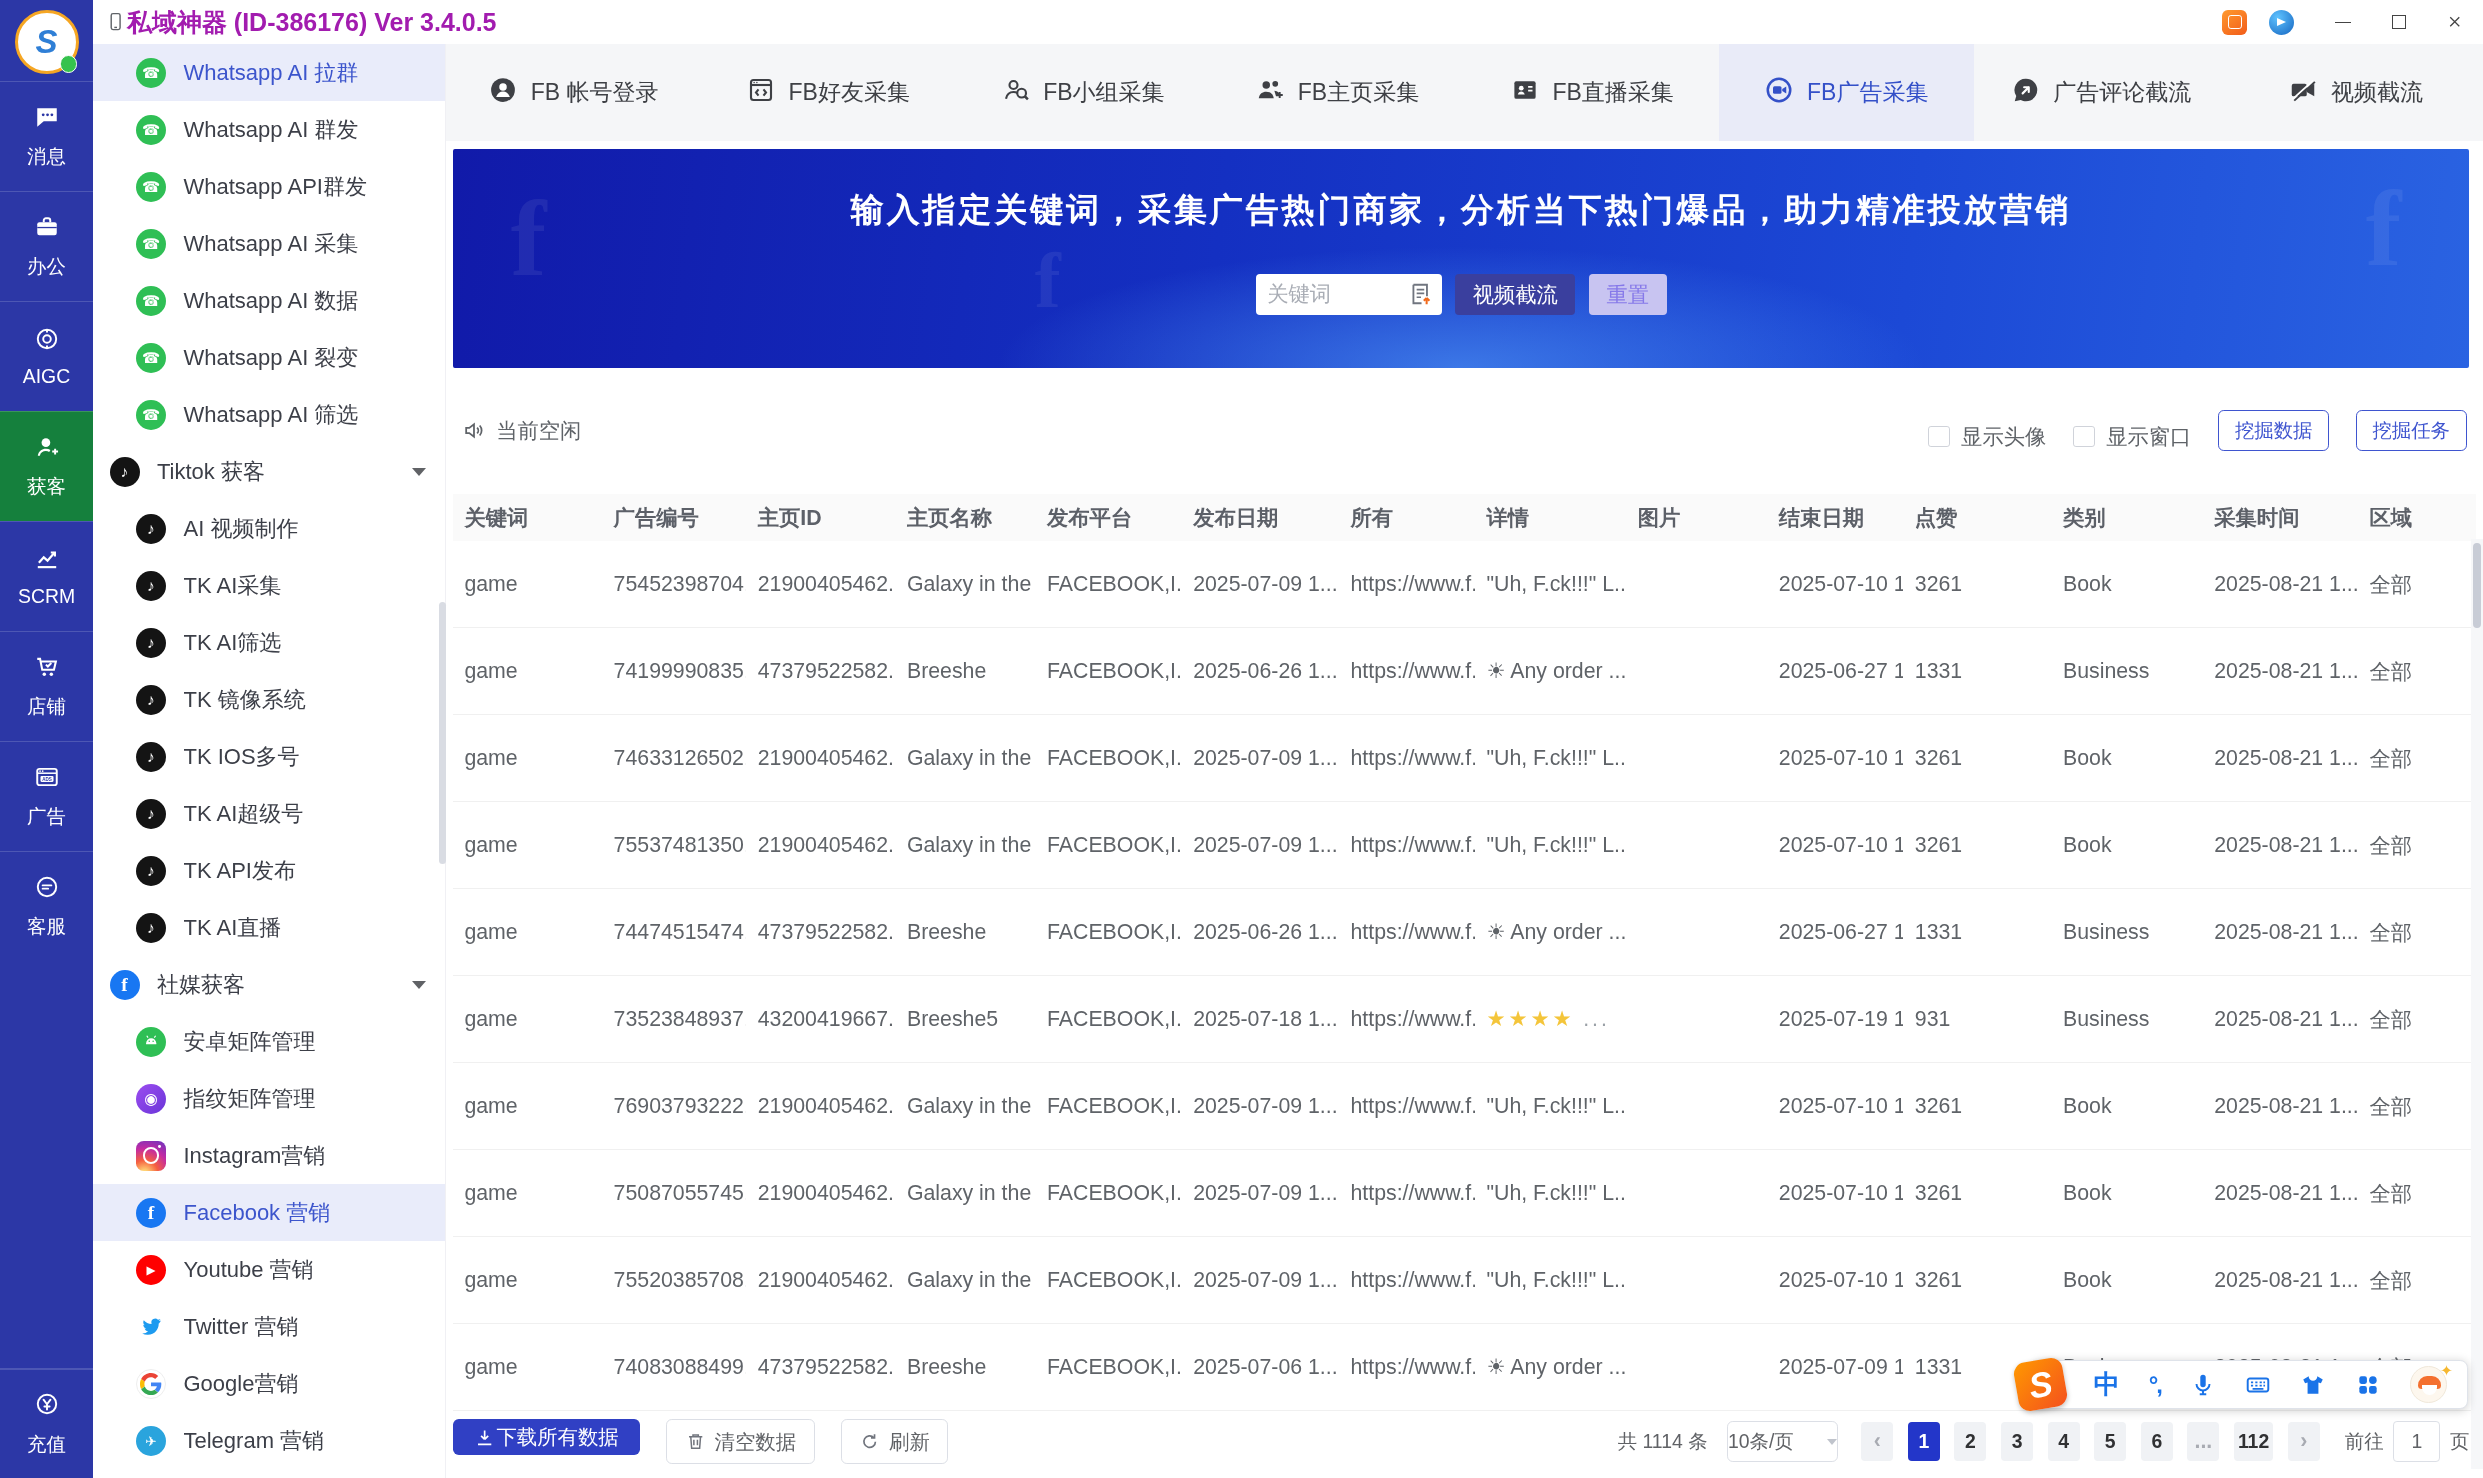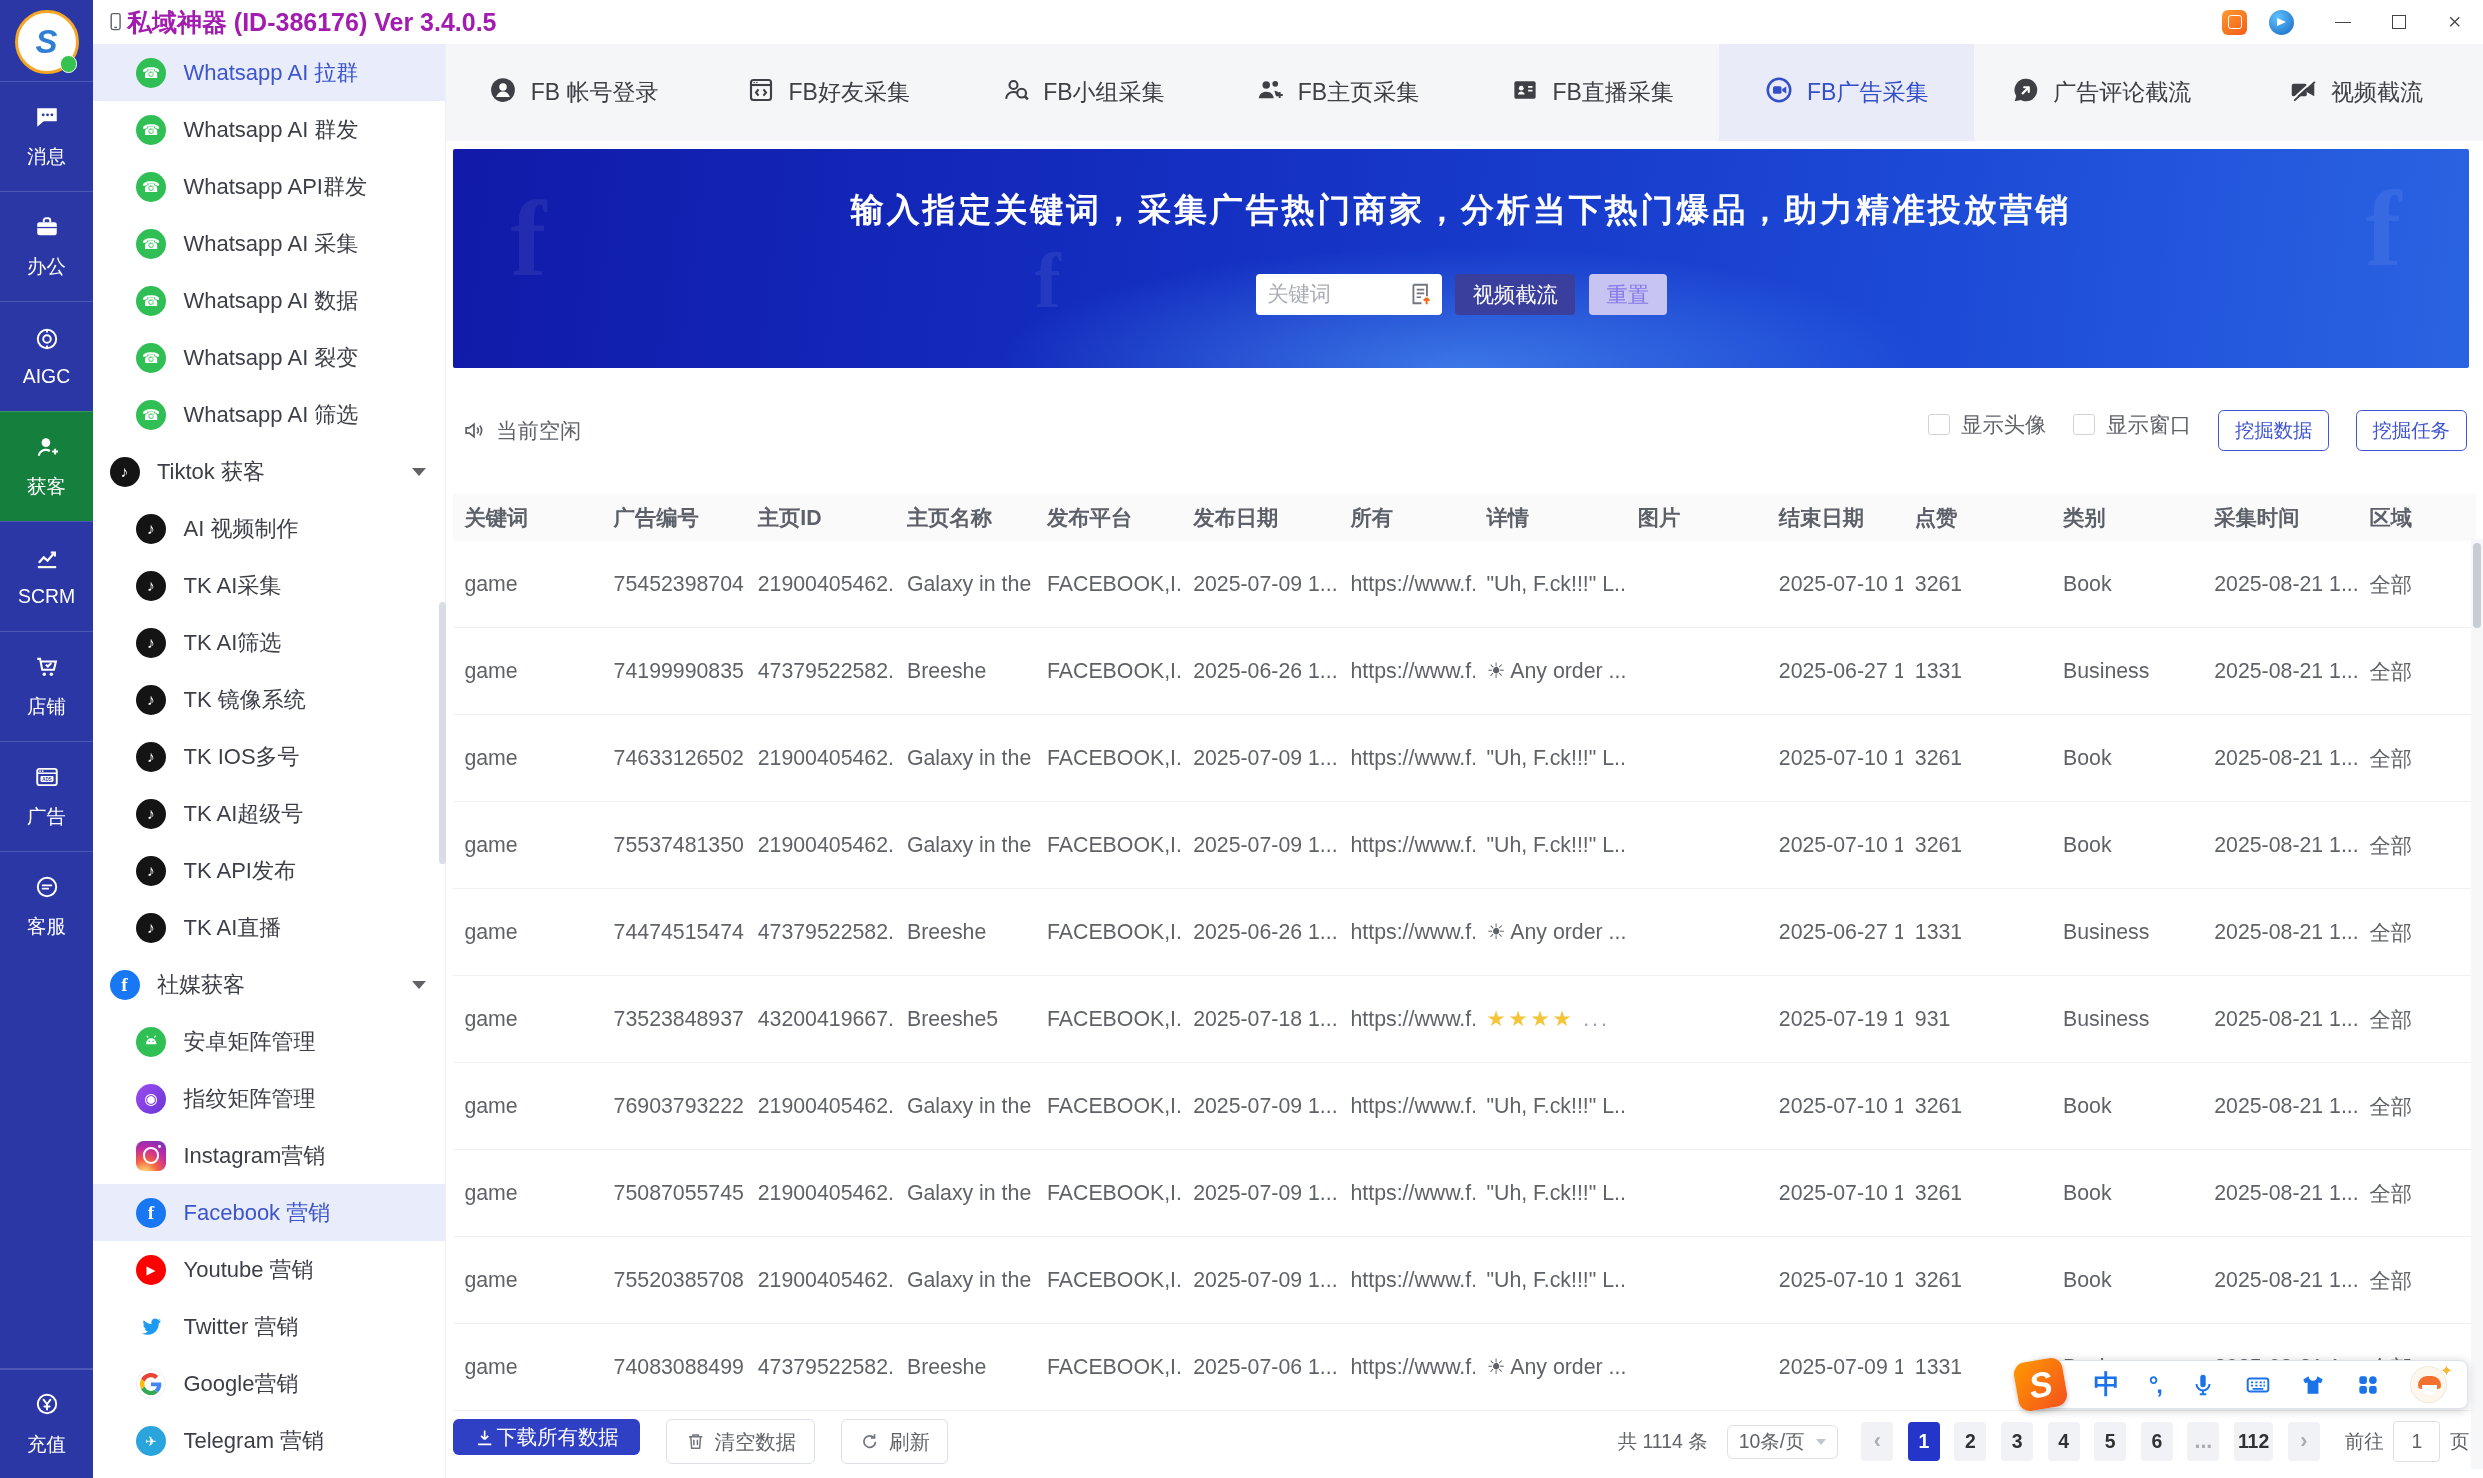--- a/index.html
+++ b/index.html
@@ -64,42 +64,42 @@
   .kw-wrap input { border:none; outline:none; width:126px; font-size:21.3px; color:#333; font-family:inherit; }
   .kw-wrap input::placeholder { color:#a9adb5; }
   .kw-wrap svg { width:26px; height:26px; margin-left:auto; }
   .btn-submit { height:41px; padding:0 17.5px; border:none; border-radius:3.9px; background:#3a3f9e; color:#fff; font-size:21.3px; cursor:pointer; font-family:inherit; }
   .btn-reset { height:41px; padding:0 17.5px; border:none; border-radius:3.9px; background:#c8c4f1; color:#8679e9; font-size:21.3px; cursor:pointer; font-family:inherit; }
 
   
   .statusrow { height:126px; padding:0 16.5px 0 15.5px; display:flex; align-items:center; }
   .idle { display:flex; align-items:center; gap:9.7px; color:#5f6368; font-size:21.3px; }
   .idle svg { width:25px; height:25px; }
-  .status-right { margin-left:auto; display:flex; align-items:flex-start; gap:27px; }
+  .status-right { margin-left:auto; display:flex; align-items:flex-end; gap:27px; }
   .chk { display:flex; align-items:center; gap:11.6px; font-size:21.3px; color:#5f6368; cursor:pointer; }
   .chk .box { width:21.3px; height:21.3px; border:1px solid #d0d3da; border-radius:2.9px; background:#fff; }
   .btn-mine { height:41px; padding:0 15.5px; background:#fff; border:1px solid #3f55cf; border-radius:5.8px; color:#3f55cf; font-size:19.4px; cursor:pointer; font-family:inherit; }
 
   
   table.grid { width:2023px; margin-left:6.8px; border-collapse:collapse; table-layout:fixed; }
   .grid th { height:47px; background:#fafafa; font-size:21.3px; color:#5c6068; font-weight:700; text-align:left; padding-left:11.6px; white-space:nowrap; }
   .grid td { height:87px; border-bottom:1px solid #f0f0f0; font-size:21.3px; color:#5f6368; padding-left:11.6px; white-space:nowrap; overflow:hidden; }
   .oval { width:54px; height:70px; border-radius:50%; background:#f2f4fa; }
   .stars { color:#f4c53a; letter-spacing:2.9px; }
   .stars i { color:#9aa0a6; font-style:normal; }
 
   
   .footer { position:absolute; left:6.8px; right:13.6px; bottom:13.6px; height:47px; display:flex; align-items:center; }
   .f-left { display:flex; gap:26px; }
   .btn-dl { height:36px; padding:0 21.3px; background:#3040c4; border:none; border-radius:5.8px; color:#fff; font-size:20.4px; display:flex; align-items:center; gap:1px; cursor:pointer; font-family:inherit; }
   .btn-ghost { height:45px; padding:0 17.5px; background:#fff; border:1px solid #dcdfe6; border-radius:5.8px; color:#606266; font-size:20.4px; display:flex; align-items:center; gap:8.7px; cursor:pointer; font-family:inherit; }
   .btn-dl svg,.btn-ghost svg { width:21.3px; height:21.3px; }
   .f-right { margin-left:auto; display:flex; align-items:center; gap:13.6px; }
   .total { font-size:19.4px; color:#606266; margin-right:5.8px; }
-  .psize { width:111px; height:34px; border:1px solid #dcdfe6; border-radius:5.8px; display:flex; align-items:center; justify-content:center; gap:11.6px; font-size:19.4px; color:#606266; cursor:pointer; background:#fff; }
+  .psize { width:111px; height:41px; border:1px solid #dcdfe6; border-radius:5.8px; display:flex; align-items:center; justify-content:space-between; gap:11.6px; font-size:19.4px; color:#606266; cursor:pointer; background:#fff; }
   .psize .car { width:0; height:0; border-left:5.8px solid transparent; border-right:5.8px solid transparent; border-top:6.8px solid #c0c4cc; }
   .pages { display:flex; align-items:center; gap:14.6px; margin-left:9.7px; }
   .pg { min-width:32px; height:39px; padding:0 3.9px; border-radius:3.9px; background:#f0f2f5; color:#303133; font-size:19.4px; font-weight:700; display:flex; align-items:center; justify-content:center; cursor:pointer; }
   .pg.active { background:#2336c9; color:#fff; }
   .pg.nav { color:#a8abb2; font-size:21.3px; }
   .goto { display:flex; align-items:center; gap:9.7px; font-size:19.4px; color:#606266; margin-left:11.6px; }
   .goto input { width:47px; height:41px; border:1px solid #dcdfe6; border-radius:3.9px; text-align:center; font-size:19.4px; color:#606266; outline:none; font-family:inherit; }
 
   
   .page-scroll-track { position:absolute; right:0; top:539px; bottom:9.7px; width:11.6px; background:#f6f7f9; z-index:5; }

